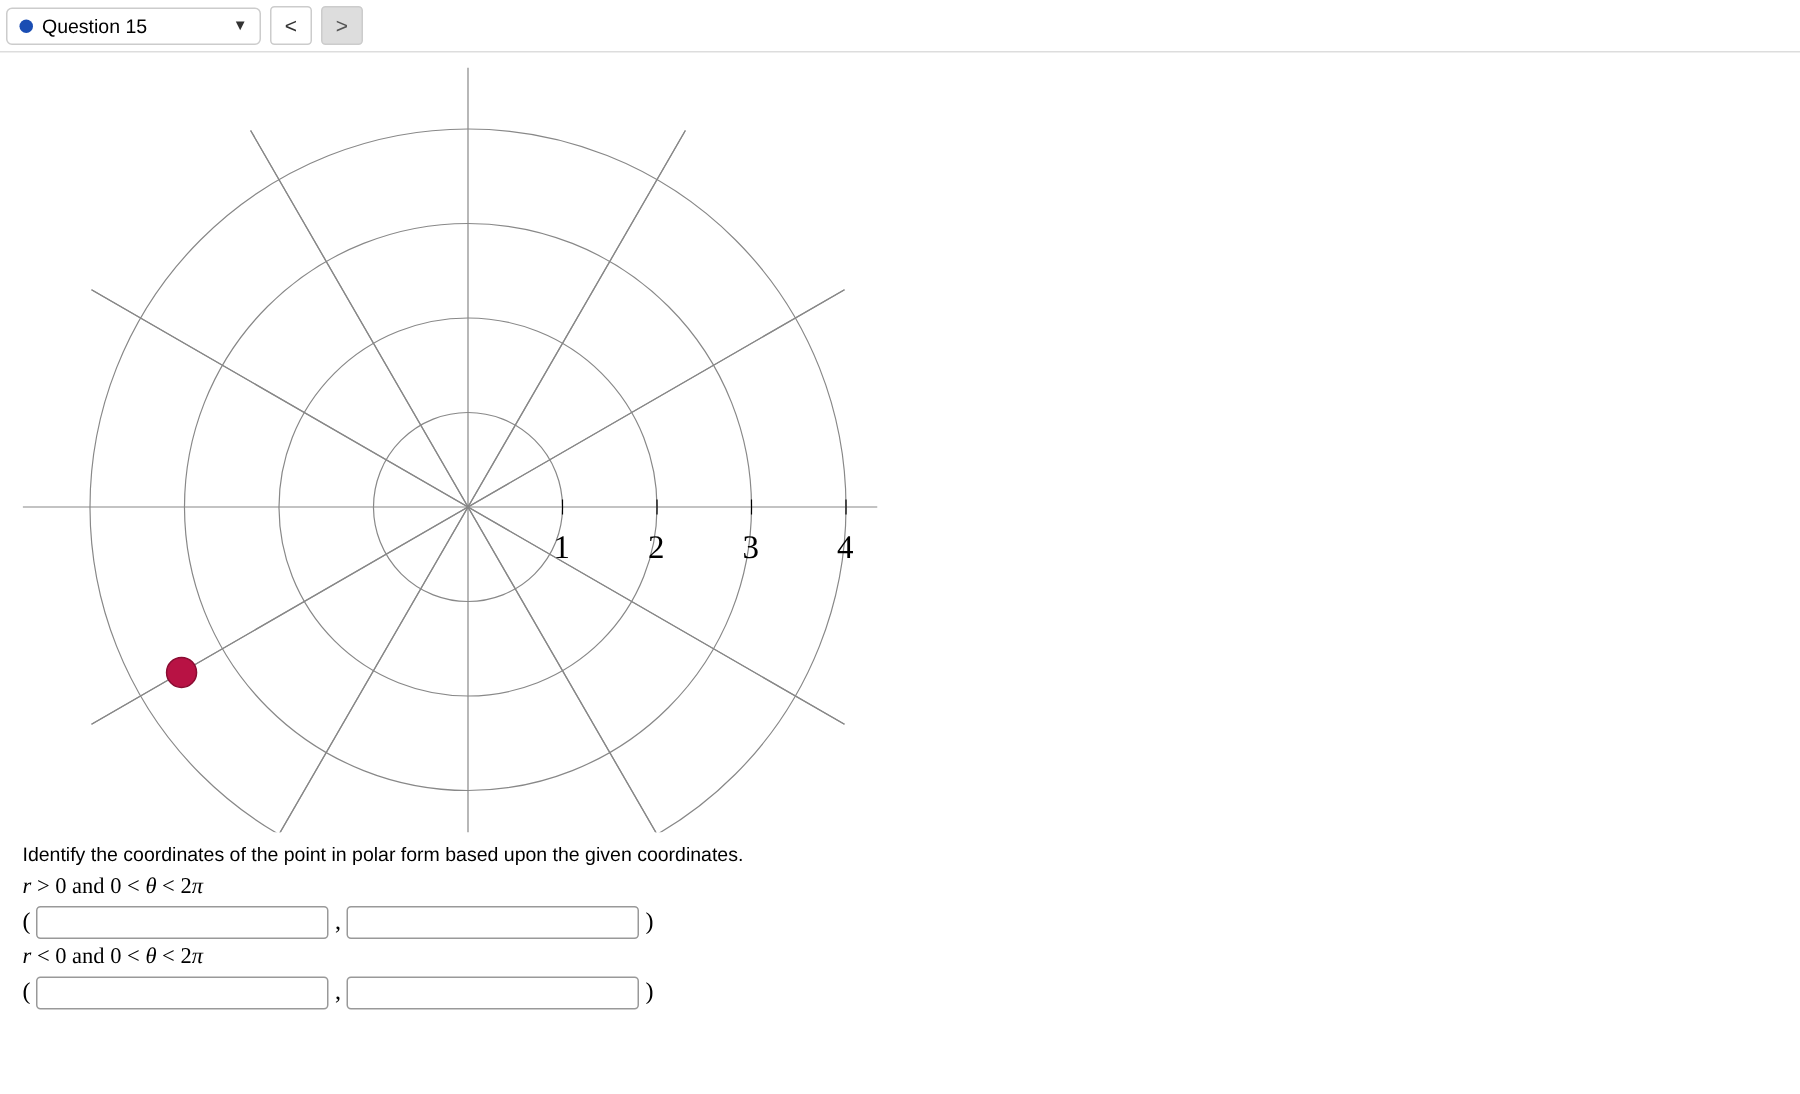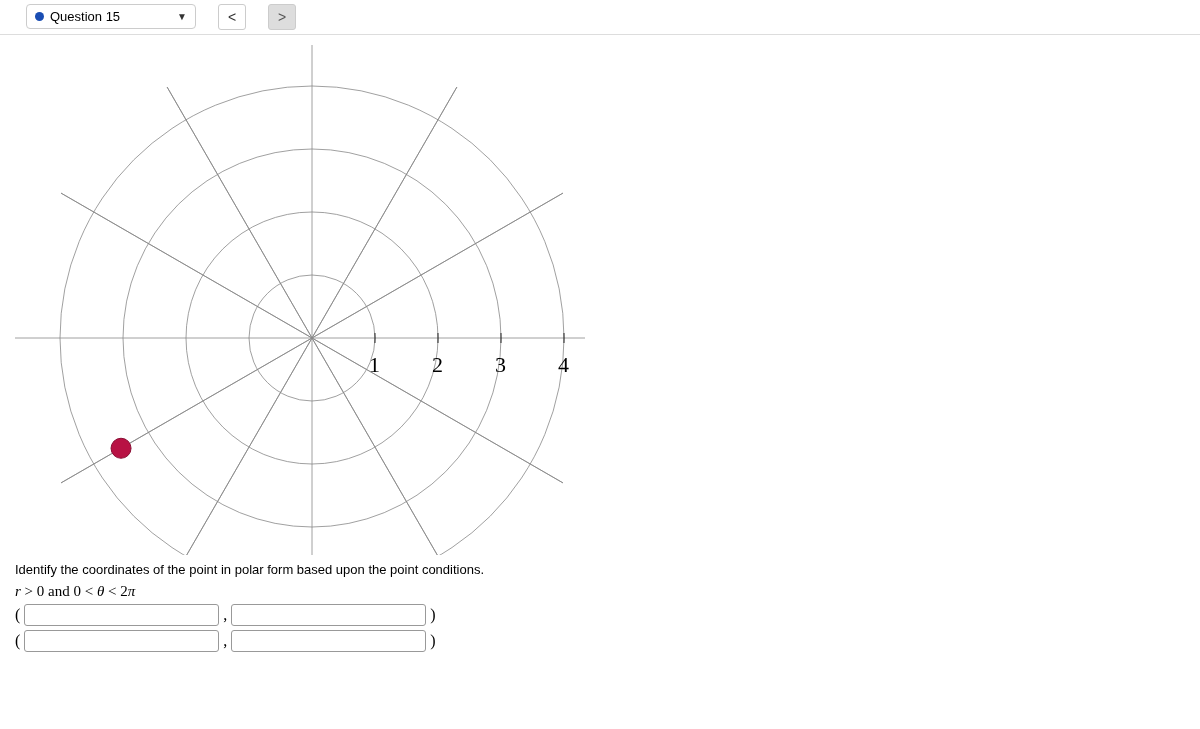--- a/index.html
+++ b/index.html
@@ -4,23 +4,23 @@
   <style>
     * { box-sizing: border-box; margin: 0; padding: 0; }
     body {
       font-family: Verdana, Geneva, sans-serif;
       font-size: 13px;
       background: #fff;
       color: #000;
     }
     .toolbar {
       display: flex;
-      align-items: flex-start;
-      gap: 22px;
-      padding: 4px 26px;
+      align-items: center;
+      gap: 6px;
+      padding: 4px 4px;
       border-bottom: 1px solid #ddd;
     }
     .question-selector {
       display: flex;
       align-items: center;
       gap: 6px;
       border: 1px solid #ccc;
       border-radius: 4px;
       padding: 4px 8px;
       background: #fff;
@@ -153,36 +153,39 @@
       <circle id="polar-point" r="10" fill="#b81244" stroke="#8a0d33" stroke-width="1" cx="106.0413984655313" cy="403.25"></circle>
     </svg>
     <div class="axis-labels" id="axis-labels">
         <span style="left: 354px; top: 307px;">1</span>
         <span style="left: 417px; top: 307px;">2</span>
         <span style="left: 480px; top: 307px;">3</span>
         <span style="left: 543px; top: 307px;">4</span>
       </div>
   </div>
 
-  <div class="prompt">Identify the coordinates of the point in polar form based upon the point conditions.</div>
+  <div class="prompt">Identify the coordinates of the point in polar form based upon the given coordinates.</div>
 
   <div class="answer-block">
     <div class="cond">
       <span style="font-style:italic">r</span> &gt; 0 and 0 &lt; <span style="font-style:italic">θ</span> &lt; 2<span style="font-style:italic">π</span>
     </div>
     <div class="inputs-row">
       <span>(</span>
       <input type="text" style="">
       <span>,</span>
       <input type="text" style="">
       <span>)</span>
     </div>
   </div>
 
   <div class="answer-block">
+    <div class="cond">
+      <span style="font-style:italic">r</span> &lt; 0 and 0 &lt; <span style="font-style:italic">θ</span> &lt; 2<span style="font-style:italic">π</span>
+    </div>
     <div class="inputs-row">
       <span>(</span>
       <input type="text" style="">
       <span>,</span>
       <input type="text" style="">
       <span>)</span>
     </div>
   </div>
 </div>
 

